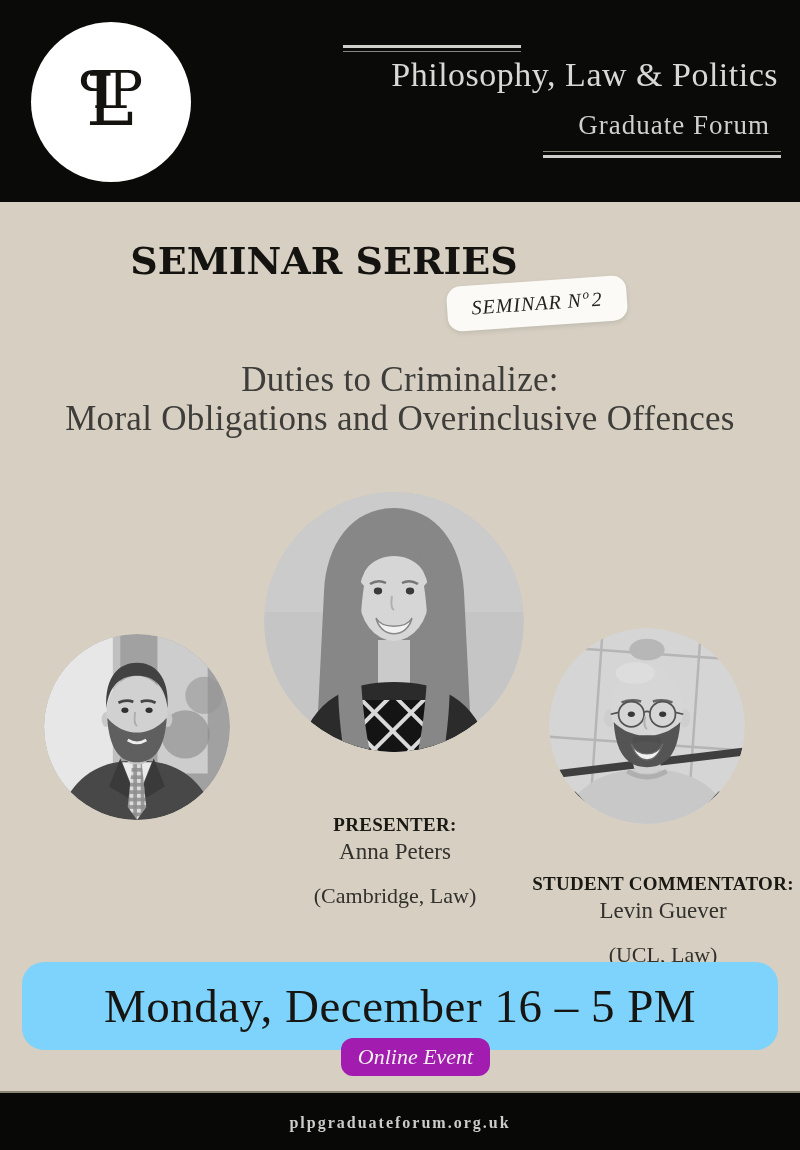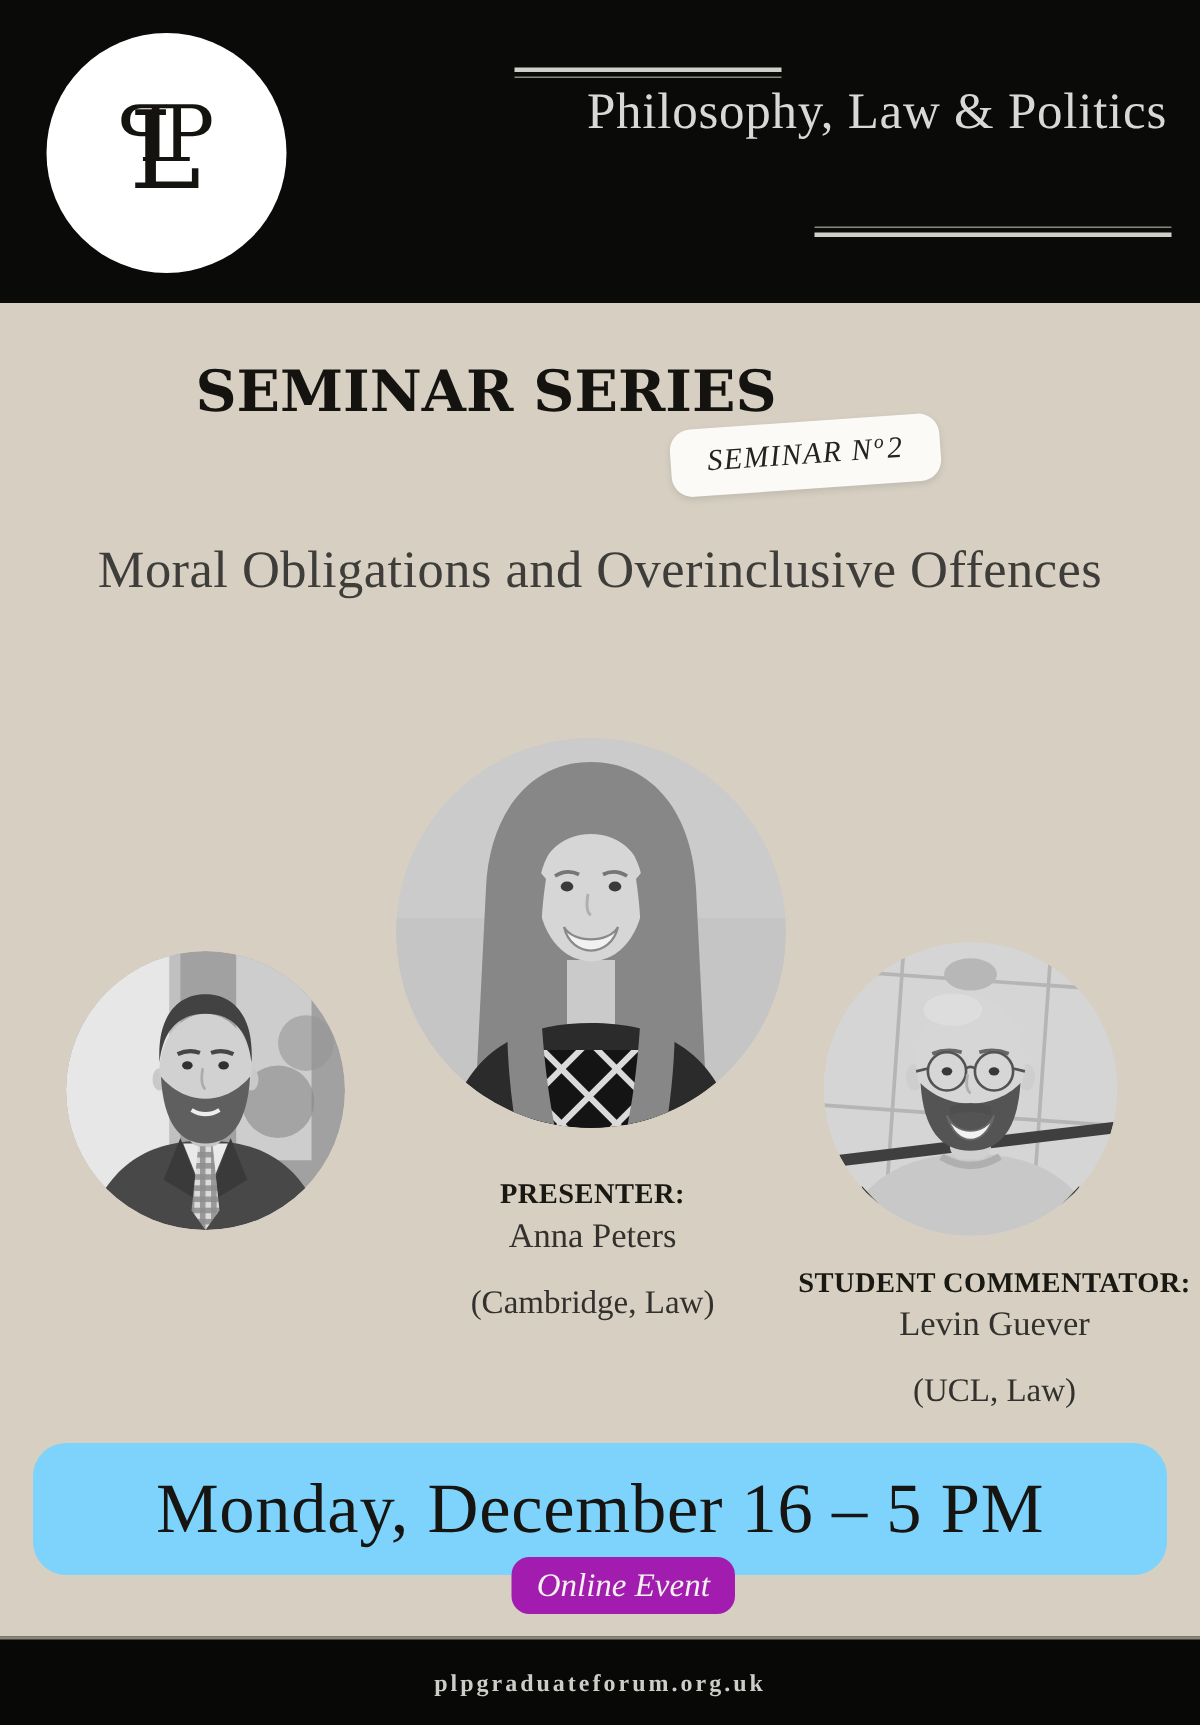--- a/index.html
+++ b/index.html
@@ -49,21 +49,21 @@
     font-size:35px;line-height:39px;letter-spacing:.3px;color:#3e3d3a;
   }
   
   .avatar{position:absolute;border-radius:50%;overflow:hidden;filter:grayscale(100%);}
   .avatar svg{display:block;width:100%;height:100%;}
   .av-center{left:264px;top:492px;width:260px;height:260px;}
   .av-left{left:44px;top:634px;width:186px;height:186px;}
   .av-right{left:549px;top:628px;width:196px;height:196px;}
   
   .caption{position:absolute;text-align:center;color:#23221e;}
-  .caption .role{font-weight:bold;font-size:19px;letter-spacing:.3px;color:#191813;}
+  .caption .role{font-weight:bold;font-size:19px;letter-spacing:.3px;color:#191813;margin-top:28px;}
   .caption .pname{font-size:23px;margin-top:3px;color:#32312d;}
   .caption .aff{font-size:22px;margin-top:18px;color:#32312d;}
   .cap-presenter{left:243px;top:786px;width:304px;}
   .cap-academic{left:0px;top:842px;width:296px;}
   .cap-student{left:513px;top:845px;width:300px;}
   
   .date-pill{
     position:absolute;left:22px;top:962px;width:756px;height:88px;border-radius:22px;
     background:#7dd3fc;display:flex;align-items:center;justify-content:center;
     font-size:47px;color:#161511;letter-spacing:.5px;
@@ -89,32 +89,34 @@
   <div class="header-bar">
     <div class="logo-circle">
       <div class="logo-letters">
         <span class="mP1">P</span>
         <span class="mL">L</span>
         <span class="mP2">P</span>
       </div>
     </div>
     <div class="rule rule-top"></div>
     <div class="h-title">Philosophy, Law &amp; Politics</div>
+    <div class="h-sub">Graduate Forum</div>
     <div class="rule rule-bottom"></div>
   </div>
 
   <div class="series">SEMINAR SERIES</div>
 
   <div class="badge">
     <span>SEMINAR N</span>
       <span class="sup">o</span>
       <span>2</span>
   </div>
 
   <div class="talk-title">
+    <div>Duties to Criminalize:</div>
     <div>Moral Obligations and Overinclusive Offences</div>
   </div>
 
   <div class="avatar av-center">
     <svg viewBox="0 0 260 260">
       <defs>
         <clipPath id="clipC">
             <circle cx="130" cy="130" r="130"></circle>
           </clipPath>
         <pattern id="diamonds" width="26" height="26" patternUnits="userSpaceOnUse" patternTransform="rotate(45 0 0)">

